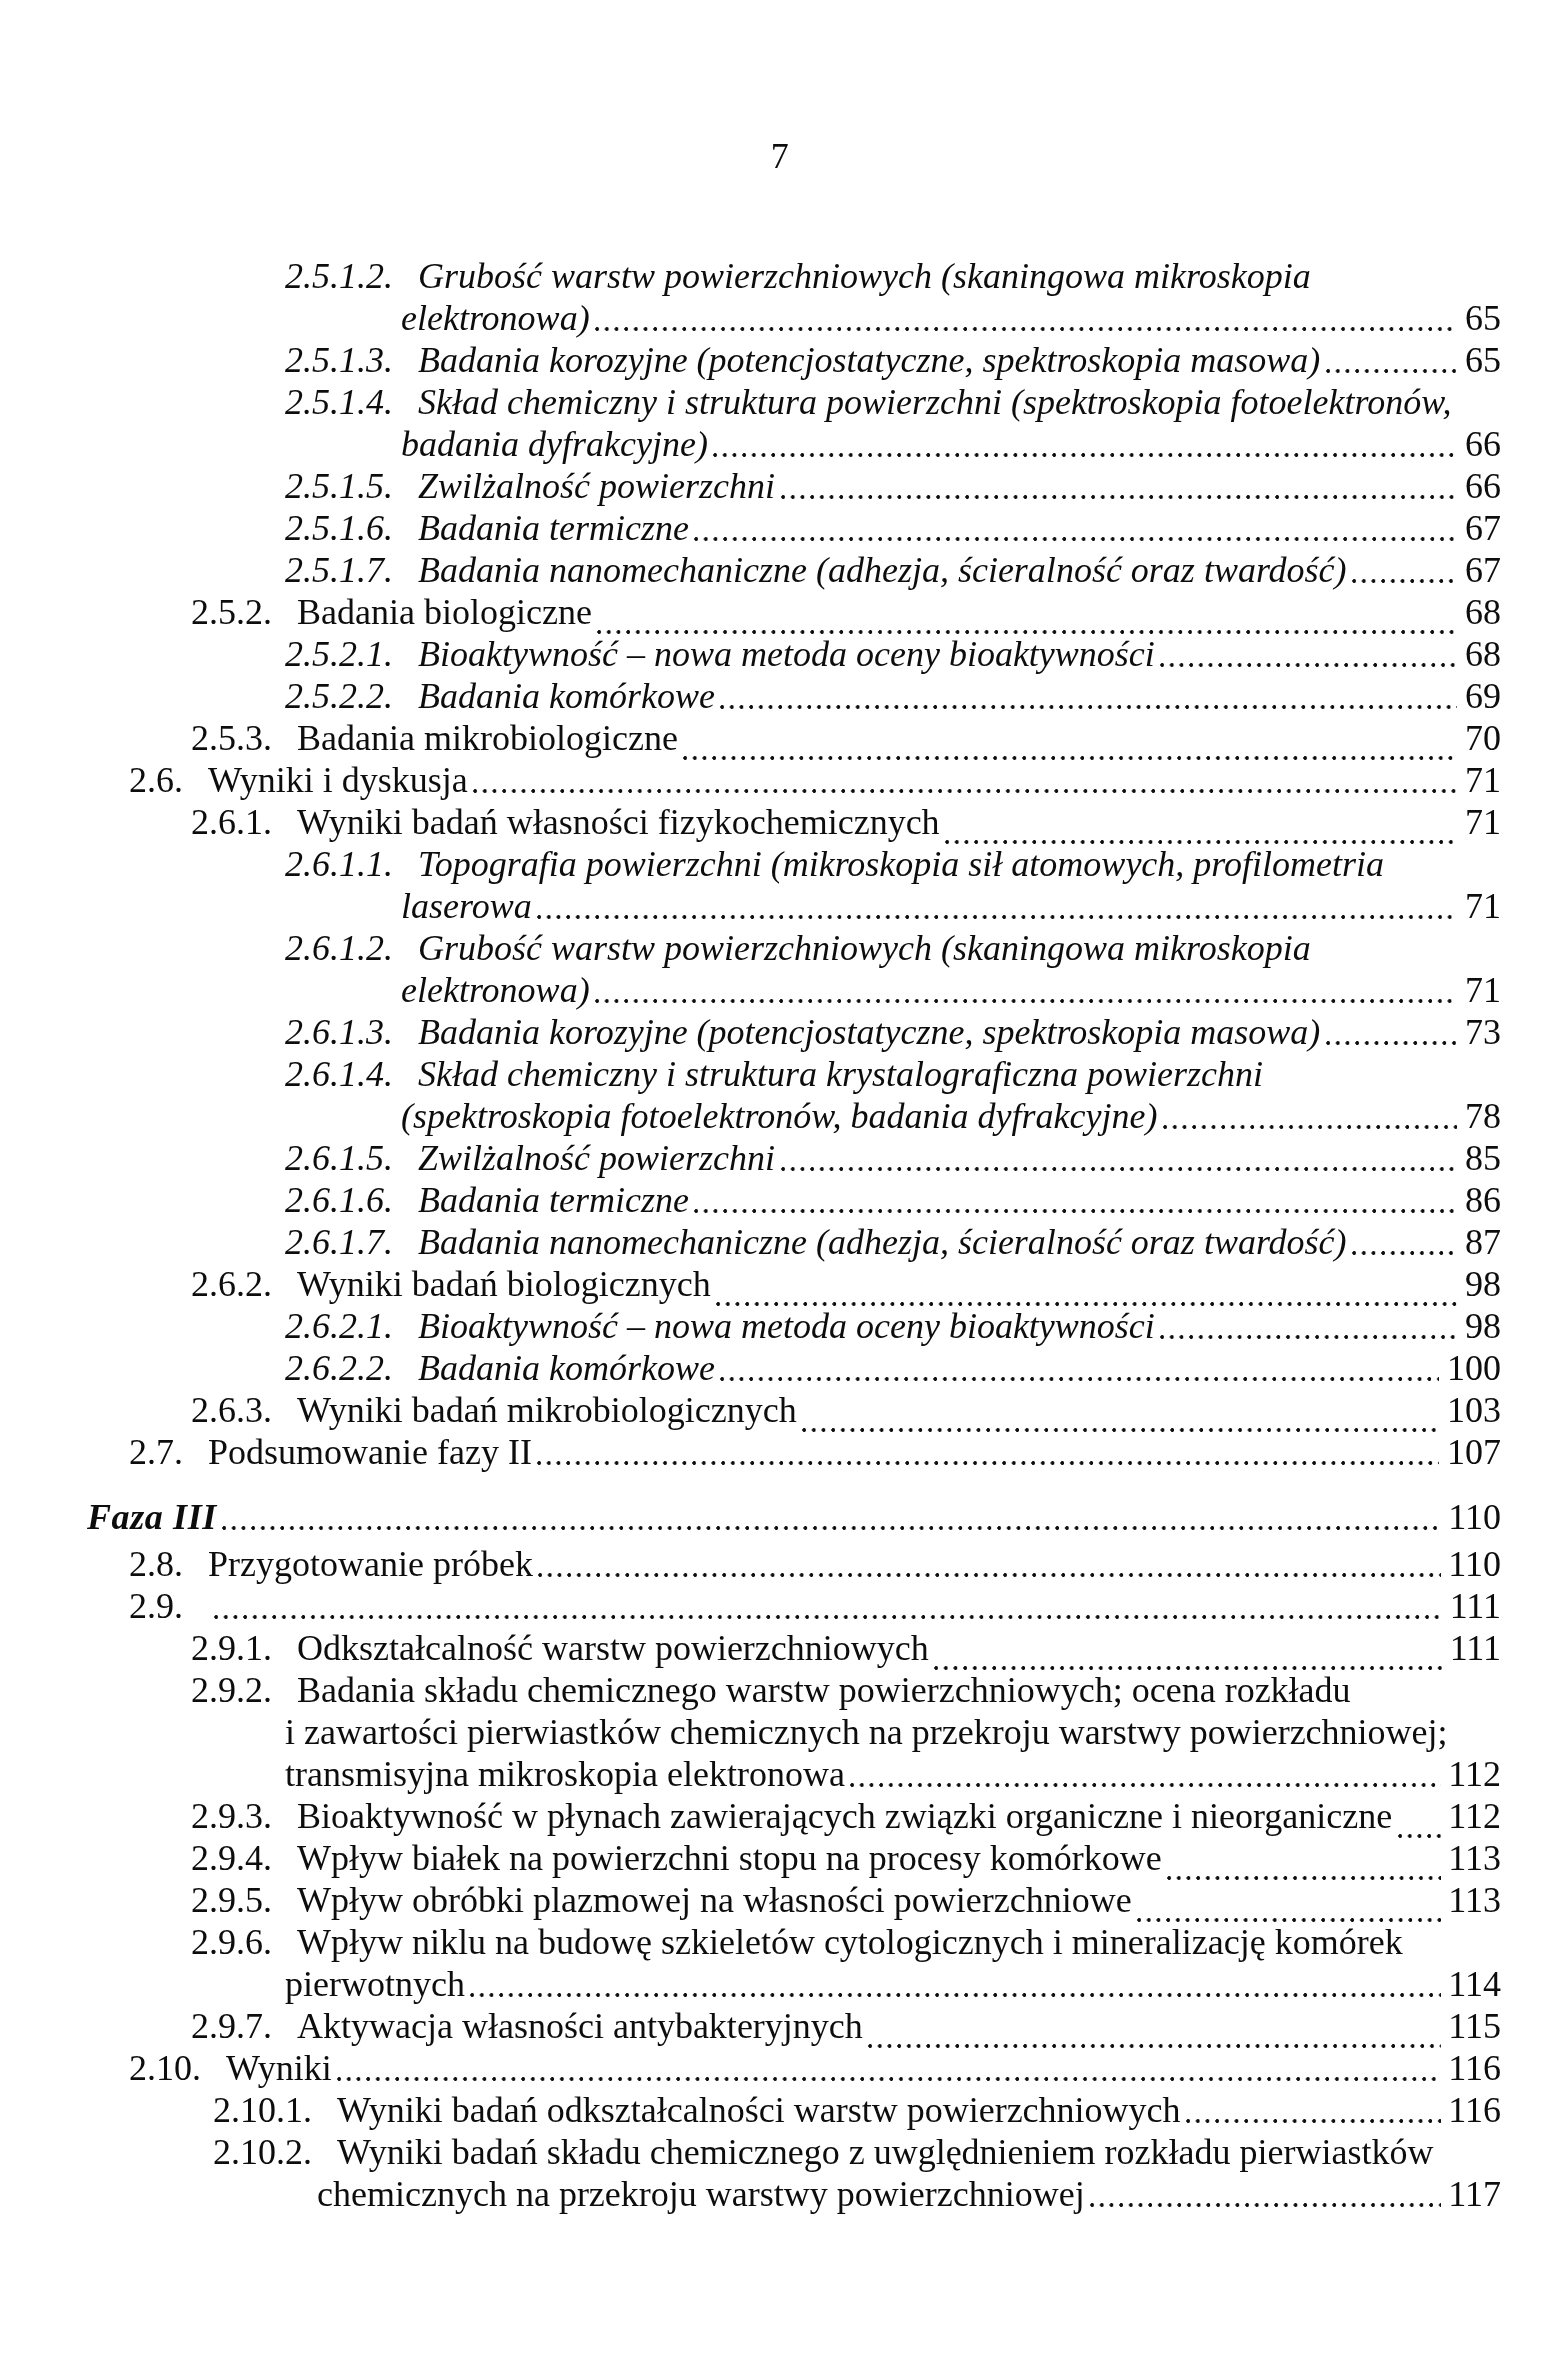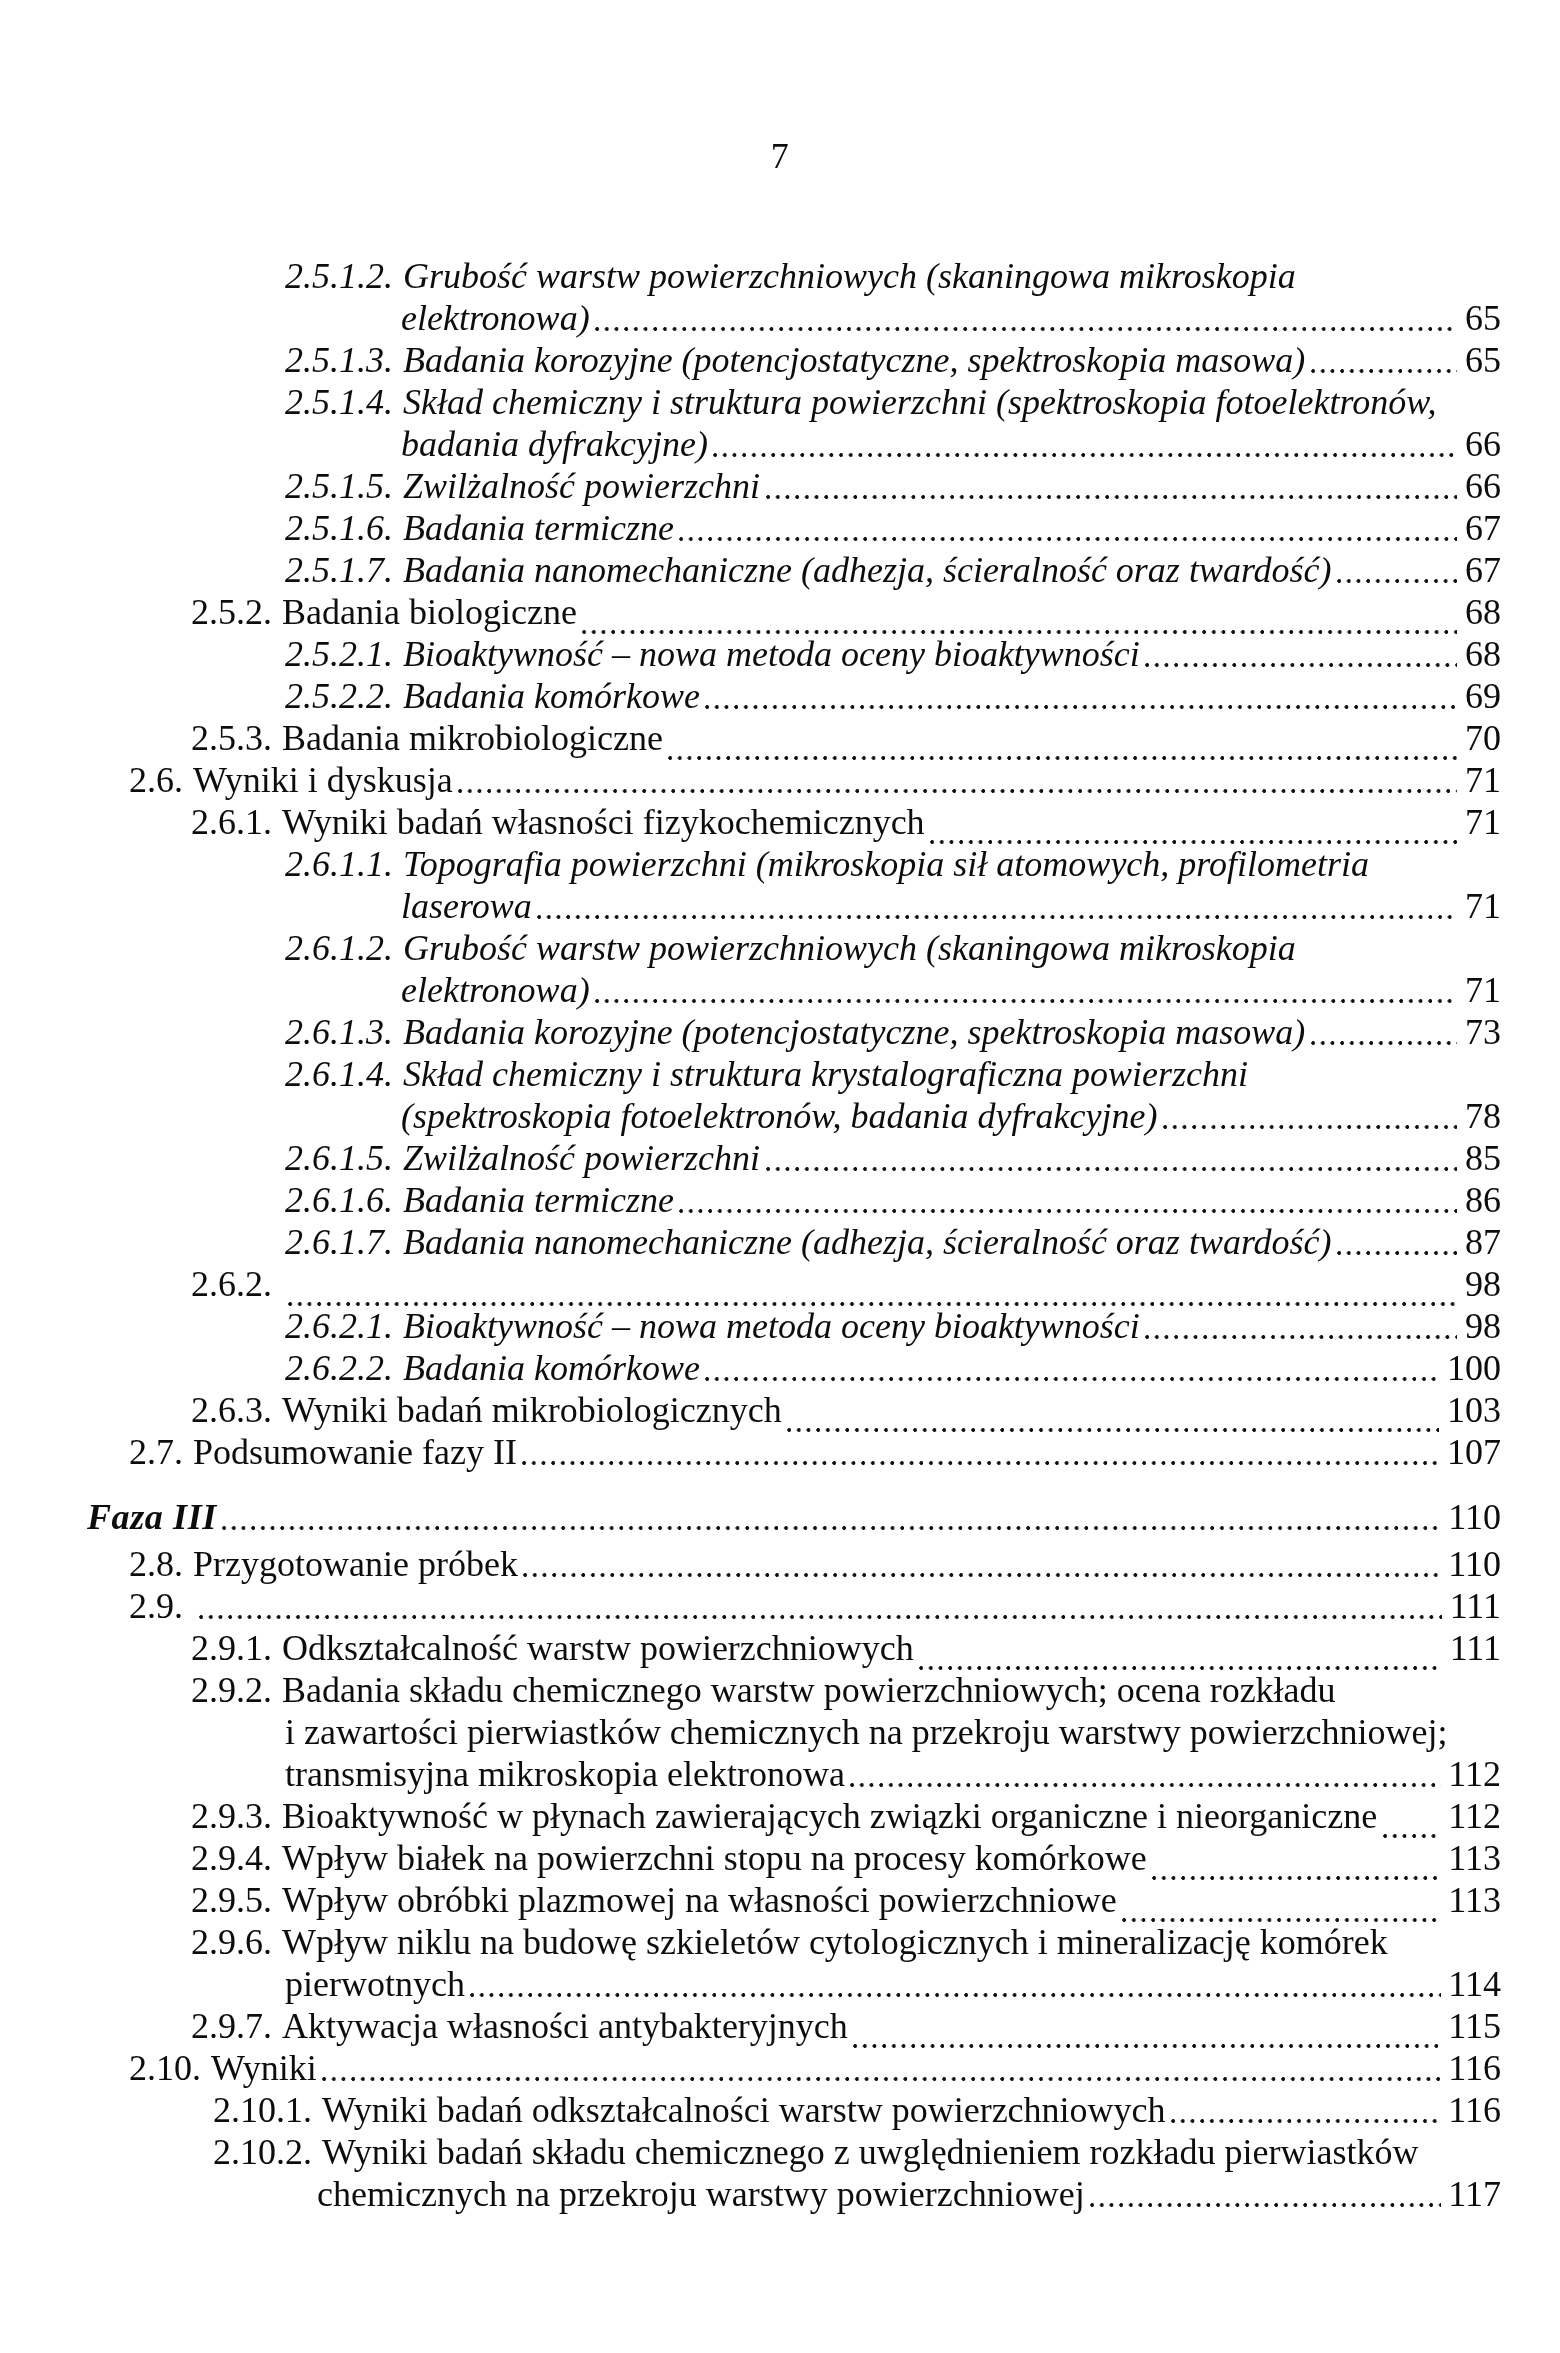--- a/index.html
+++ b/index.html
@@ -40,21 +40,21 @@
   
   .faza { padding-left: 87px; }
   .l2   { padding-left: 129px; }
   .l3   { padding-left: 191px; align-items: flex-end; }
   .l3b  { padding-left: 213px; }
   .l4   { padding-left: 285px; }
   .c3   { padding-left: 285px; }
   .c3b  { padding-left: 317px; }
   .c4   { padding-left: 401px; }
 
-  .num { margin-right: 10px; }
+  .num { margin-right: 25px; }
   .txt { }
   .italic .num, .italic .txt { font-style: italic; }
   .bold-italic .txt { font-style: italic; font-weight: bold; letter-spacing: 0.6px; }
 
   .leader {
     flex: 1 1 auto;
     min-width: 18px;
     position: relative;
     margin-left: 4.5px;
     margin-right: 7.7px;
@@ -245,20 +245,21 @@
         <div class="line l4 italic">
           <span class="num">2.6.1.7.</span>
           <span class="txt">Badania nanomechaniczne (adhezja, ścieralność oraz twardość)</span>
           <span class="leader"></span>
           <span class="pageno">87</span>
         </div>
       </div>
       <div class="entry">
         <div class="line l3 roman">
           <span class="num">2.6.2.</span>
+          <span class="txt">Wyniki badań biologicznych</span>
           <span class="leader"></span>
           <span class="pageno">98</span>
         </div>
       </div>
       <div class="entry">
         <div class="line l4 italic">
           <span class="num">2.6.2.1.</span>
           <span class="txt">Bioaktywność – nowa metoda oceny bioaktywności</span>
           <span class="leader"></span>
           <span class="pageno">98</span>

